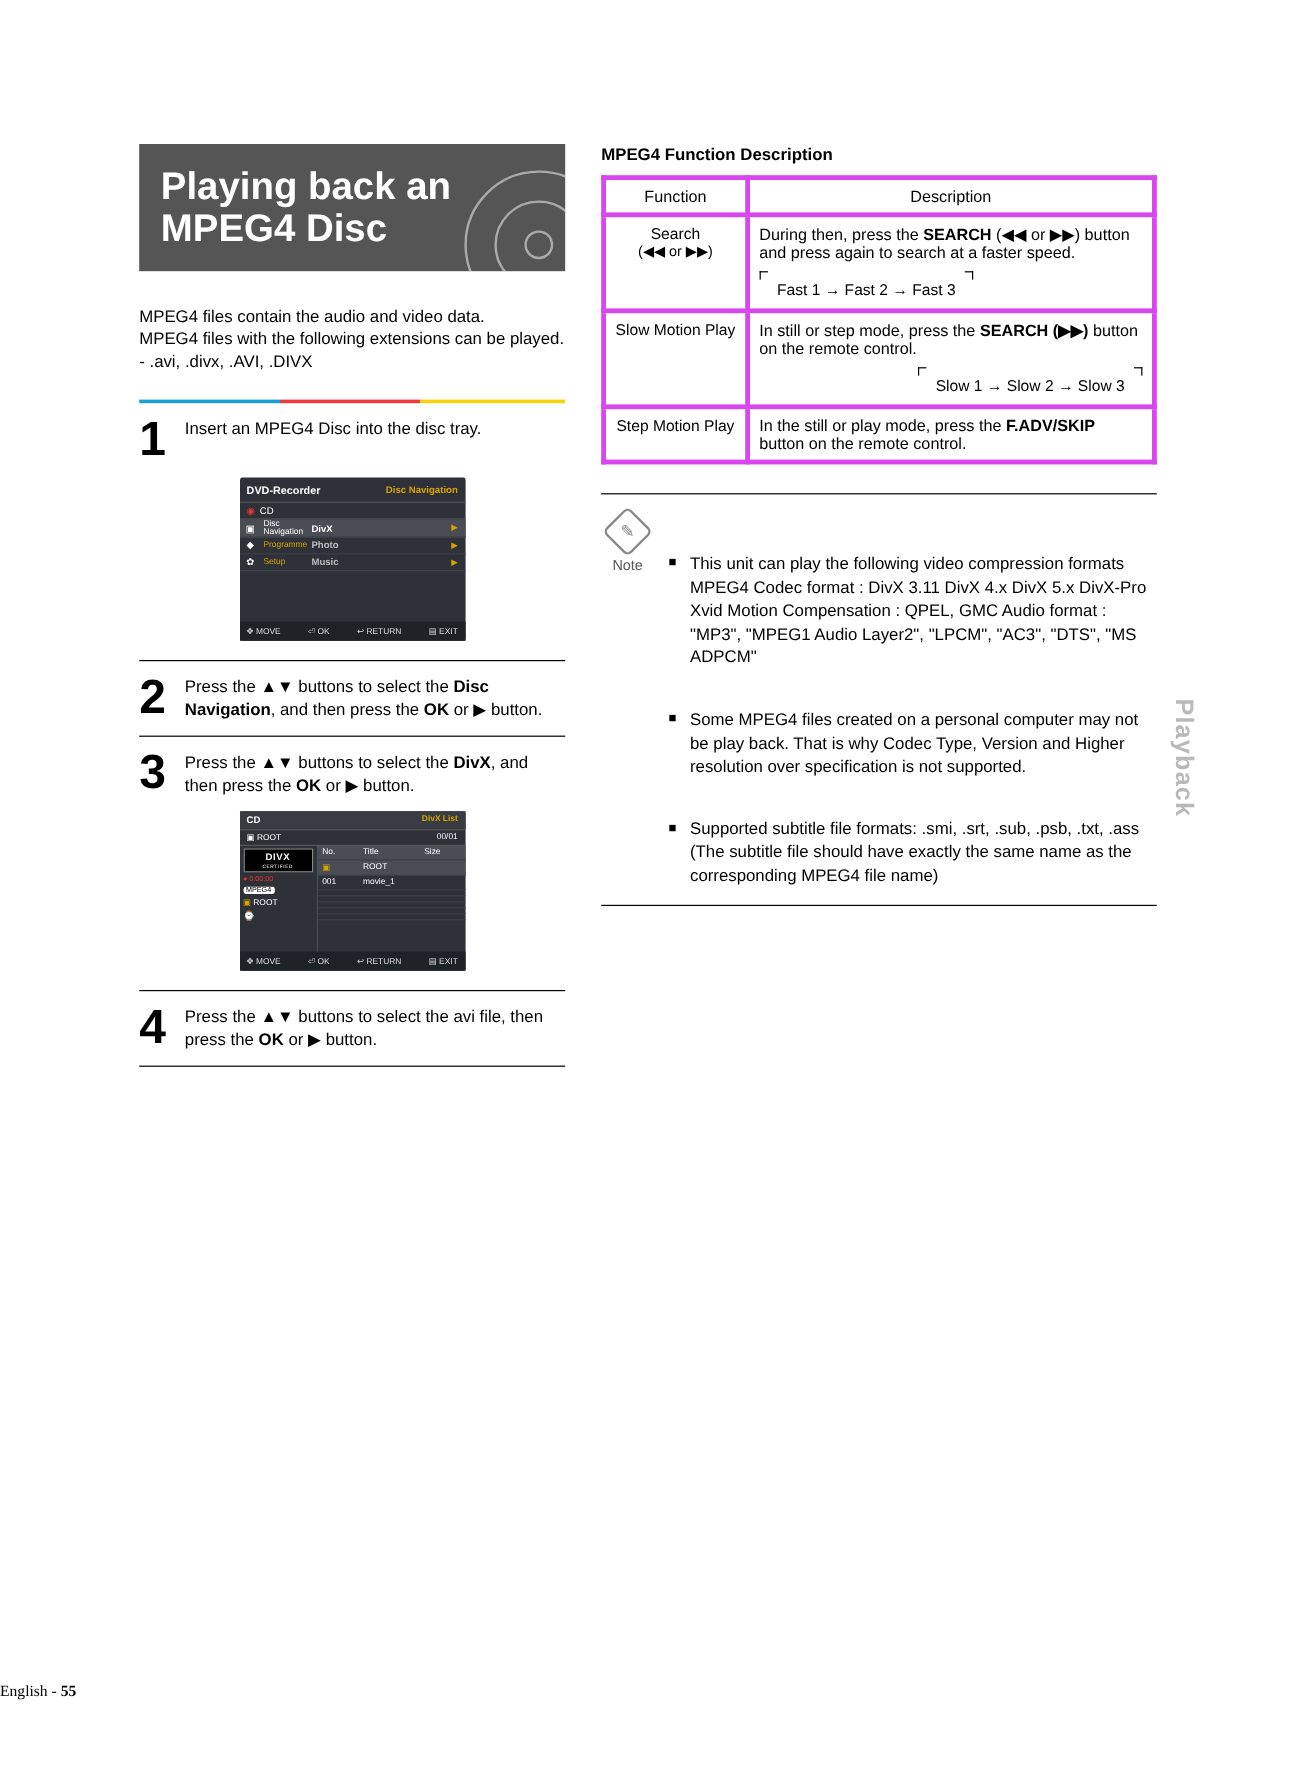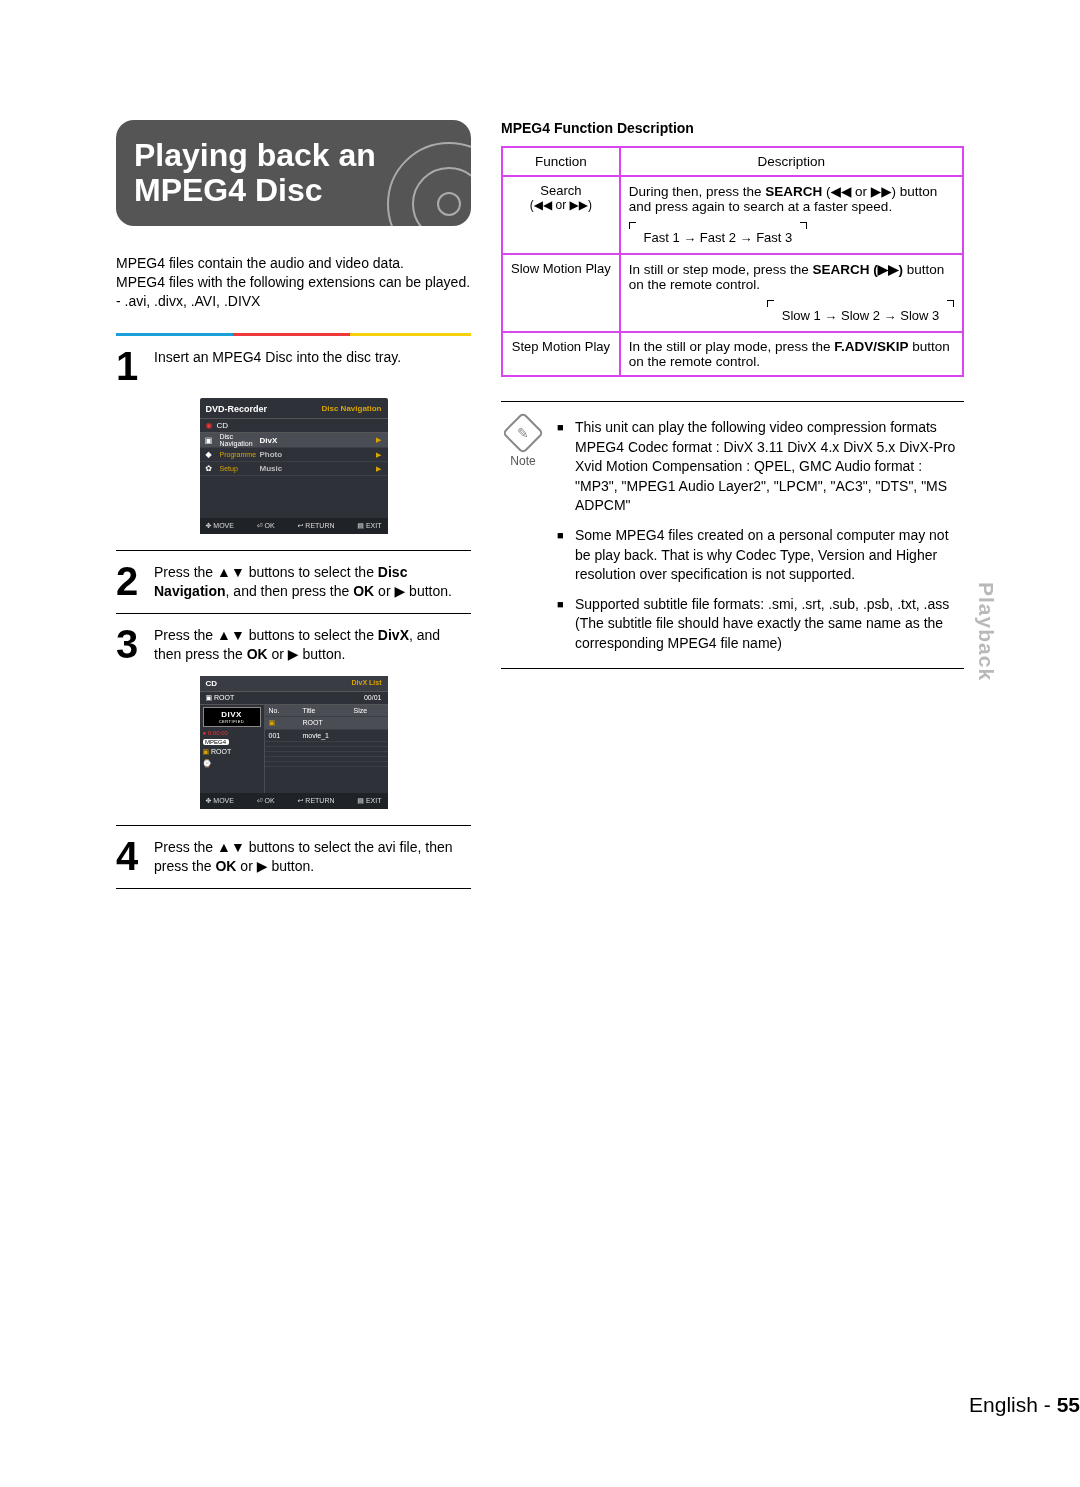--- a/index.html
+++ b/index.html
@@ -28,21 +28,20 @@
 
   .title-block {
     background: #555;
     color: #fff;
     padding: 18px 18px 18px 18px;
     position: relative;
     overflow: hidden;
     margin-bottom: 28px;
     width: 100%;
     box-sizing: border-box;
-    border-radius: 18px;
   }
   .title-block h1 {
     font-size: 32px;
     font-weight: bold;
     line-height: 1.1;
     margin: 0;
     font-family: Arial, Helvetica, sans-serif;
   }
   .disc-circles {
     position: absolute;
@@ -205,21 +204,21 @@
   }
 
   
   .sect-title { font-weight: bold; margin-bottom: 10px; }
   table.func {
     border-collapse: collapse;
     width: 100%;
     font-size: 13.5px;
   }
   table.func td, table.func th {
-    border: 2px solid #d946ef;
+    border: 4px solid #d946ef;
     padding: 6px 8px;
     vertical-align: top;
     text-align: left;
   }
   table.func th { font-weight: normal; text-align: center; }
   table.func td.fcol { text-align: center; font-size: 13px; white-space: nowrap;}
   .seq-box {
     display: inline-block;
     padding: 2px 4px;
     margin-top: 6px;
@@ -247,43 +246,44 @@
     width: 26px; height: 26px;
     border: 2px solid #888;
     border-radius: 5px;
     transform: rotate(45deg);
     margin: 0 auto 6px;
     display: flex; align-items: center; justify-content: center;
   }
   .note-icon span { transform: rotate(-45deg); font-size: 14px; color: #888; }
   .note-list { flex: 1; }
   .note-list ul { margin: 0; padding: 0; list-style: none; }
-  .note-list li { position: relative; padding-left: 18px; line-height: 1.4; margin-bottom: 10px; }
+  .note-list li { position: relative; padding-left: 18px; line-height: 1.4; margin-bottom: 10px; margin-top: 32px; }
   .note-list li::before { content: "■"; position: absolute; left: 0; font-size: 11px; top: 2px; }
   .note-block-bottom { border-bottom: 1px solid #000; padding-bottom: 4px; }
 
   
   .side-tab {
     position: absolute;
     right: 82px;
     top: 582px;
     writing-mode: vertical-rl;
     font-size: 21px;
     font-weight: bold;
     color: #b9b9b9;
     letter-spacing: 1px;
     font-family: Arial, sans-serif;
   }
 
   .page-footer {
     position: absolute;
     bottom: 70px;
     width: 100%;
-    text-align: right;
-    font-size: 21px;
+    text-align: left;
+    font-size: 13px;
+    font-family: Liberation Serif, serif;
   }
   .page-footer b { font-weight: bold; }
 </style>
 </head>
 <body>
 
 <div class="page">
 
   <div class="col col-left">
     <div class="title-block">

